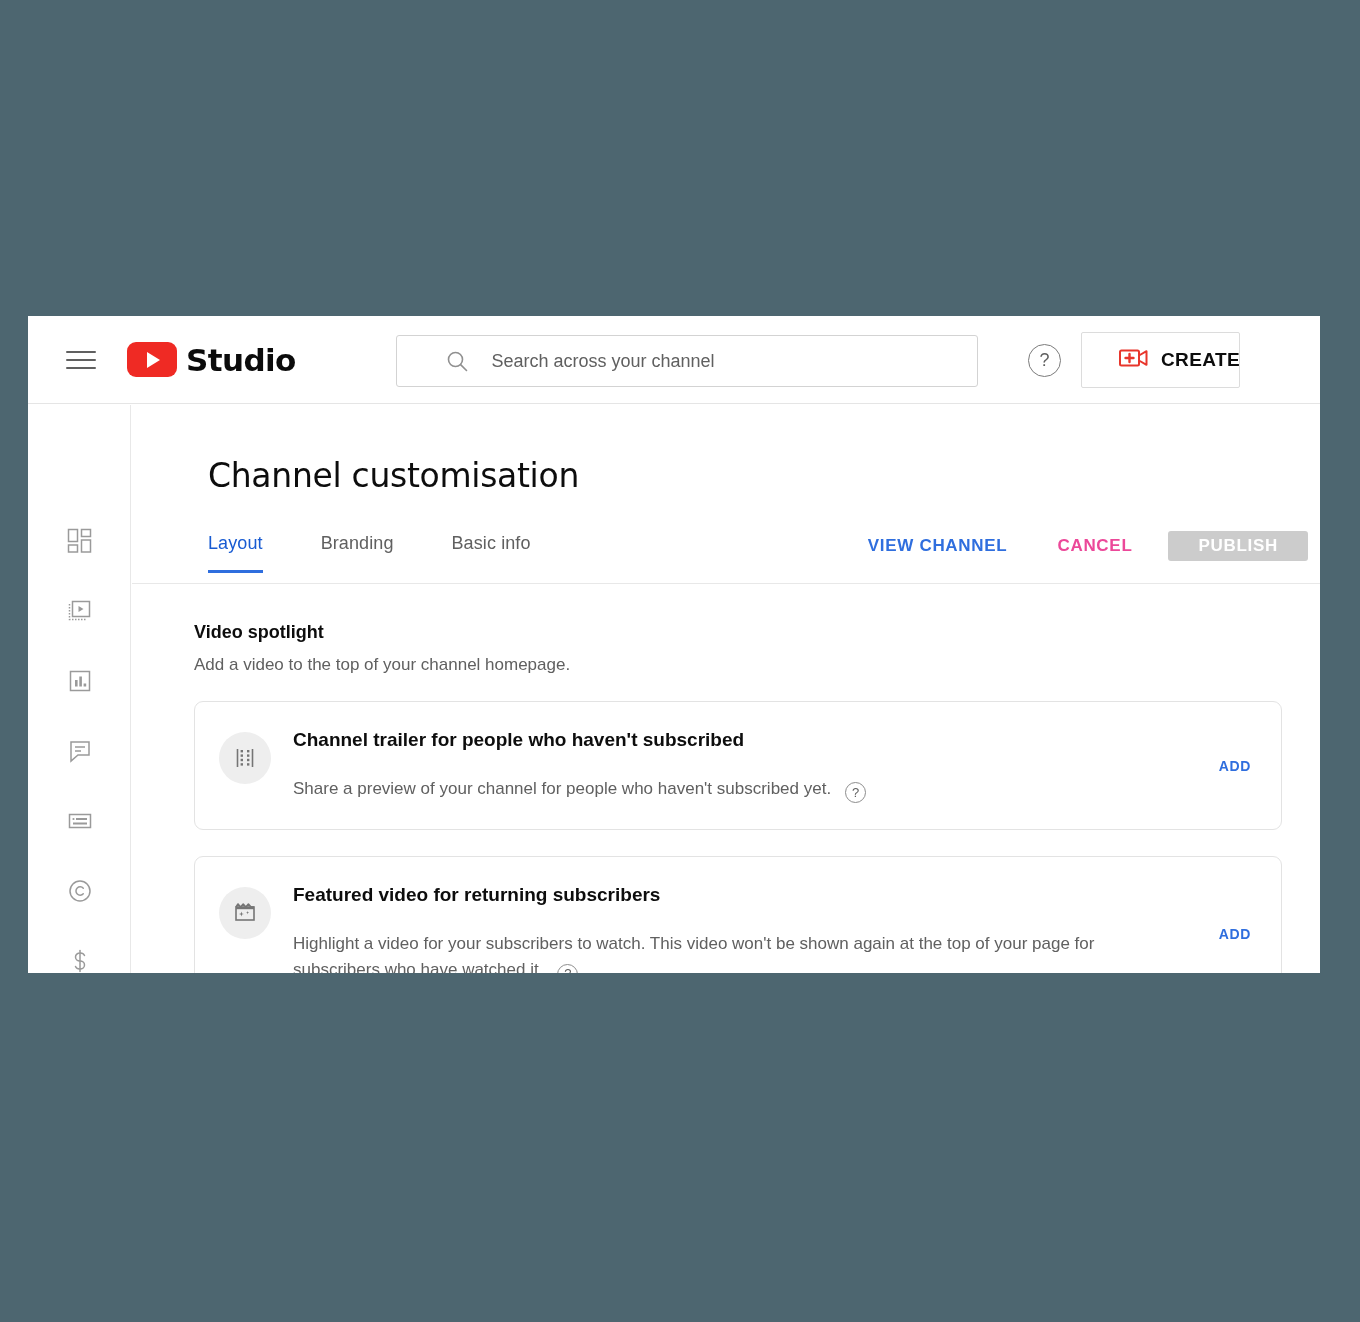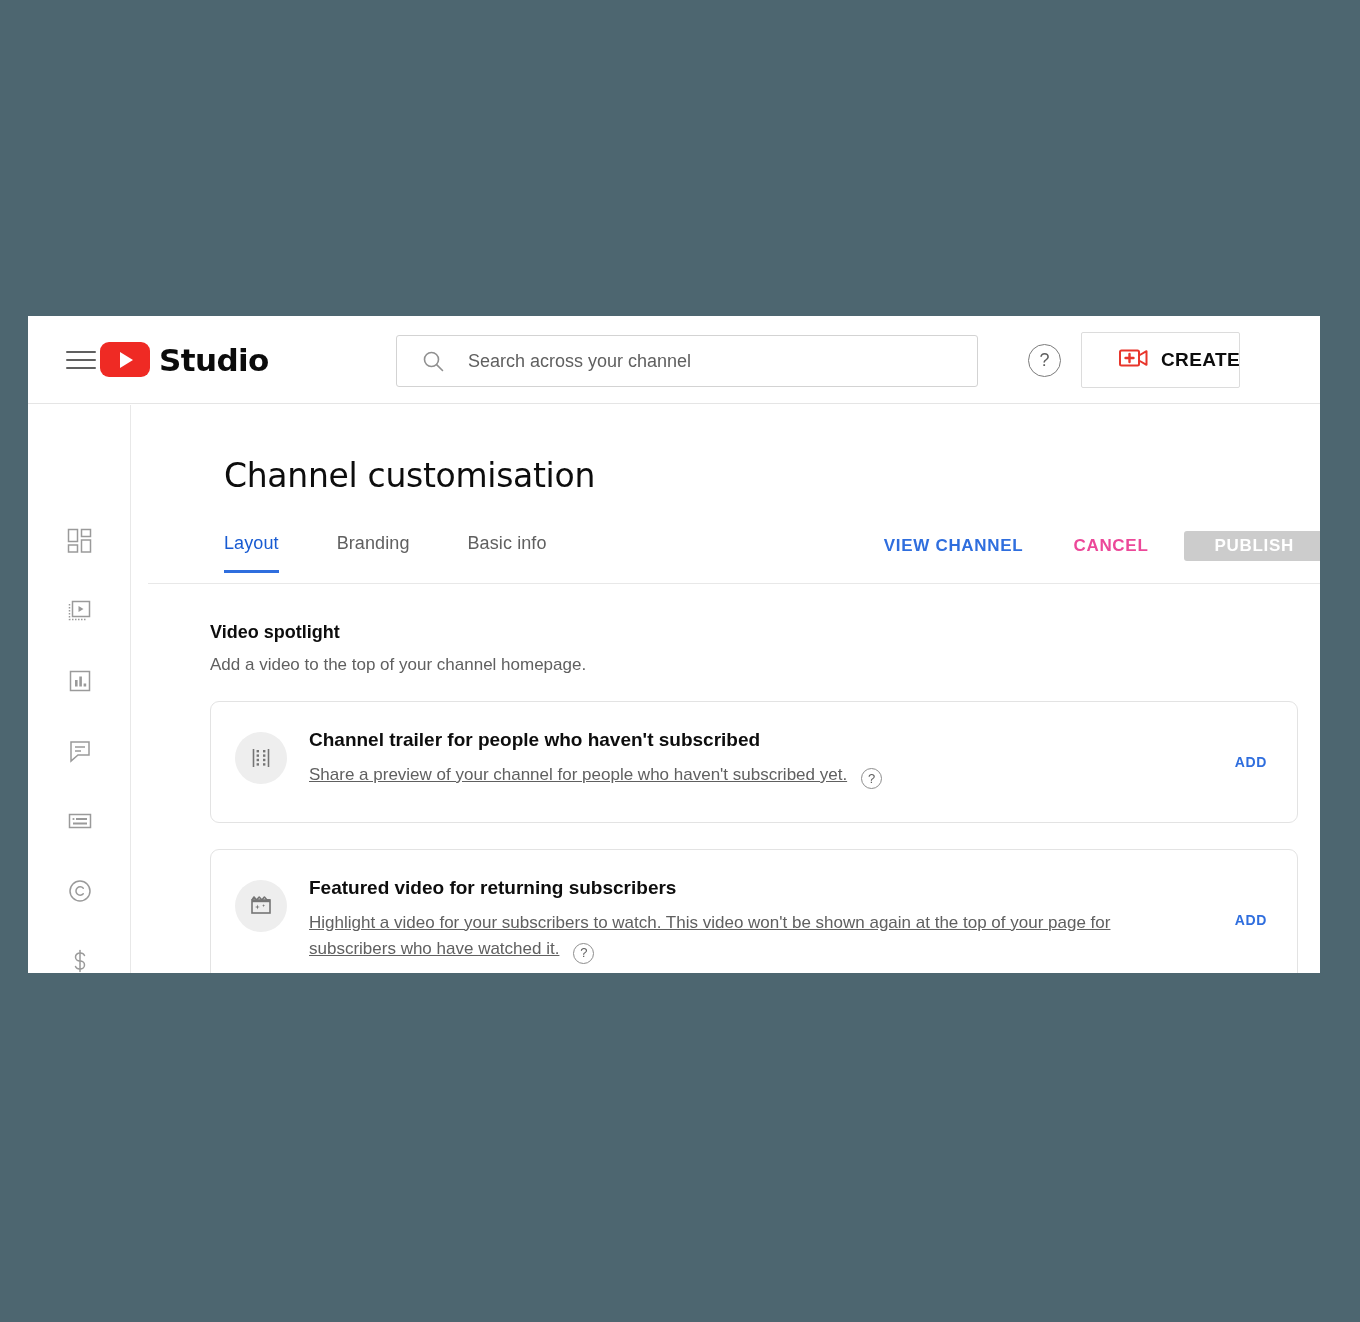--- a/index.html
+++ b/index.html
@@ -49,20 +49,21 @@
   }
   .hamburger span {
     display: block;
     height: 2px;
     width: 30px;
     background: #606060;
     border-radius: 1px;
   }
 
   .brand {
+    margin-left: 27px;
     display: flex;
     align-items: center;
     gap: 9px;
     cursor: pointer;
   }
   .yt-logo {
     width: 50px;
     height: 35px;
     background: #ef2a24;
     border-radius: 9px;
@@ -89,20 +90,21 @@
     position: absolute;
     left: 368px;
     top: 19px;
     width: 580px;
     height: 50px;
     border: 1px solid #d3d3d3;
     border-radius: 3px;
     display: flex;
     align-items: center;
     background: #fff;
+    justify-content: center;
   }
   .search-icon {
     margin-left: 24px;
     width: 24px;
     height: 24px;
     flex: 0 0 auto;
   }
   .search-input {
     border: none;
     outline: none;
@@ -176,21 +178,21 @@
     height: 70px;
     display: flex;
     align-items: center;
     justify-content: center;
     cursor: pointer;
   }
 
   
   .content {
     position: absolute;
-    left: 120px;
+    left: 104px;
     top: 89px;
     width: 1188px;
     height: 680px;
     background: #ffffff;
   }
 
   .page-title {
     margin: 0;
     padding: 51px 0 0 76px;
     font-family: "DejaVu Sans", sans-serif;
@@ -304,26 +306,25 @@
     flex: 1 1 auto;
     padding-right: 20px;
   }
   .card-title {
     font-size: 19px;
     font-weight: bold;
     color: #0d0d0d;
     line-height: 1.25;
   }
   .card-desc {
-    margin-top: 10px;
+    margin-top: 24px;
     font-size: 17px;
     color: #606060;
     line-height: 1.55;
     max-width: 890px;
-    text-decoration: underline;
   }
   .inline-help {
     display: inline-flex;
     align-items: center;
     justify-content: center;
     width: 21px;
     height: 21px;
     border-radius: 50%;
     border: 1.4px solid #8d8d8d;
     color: #606060;

